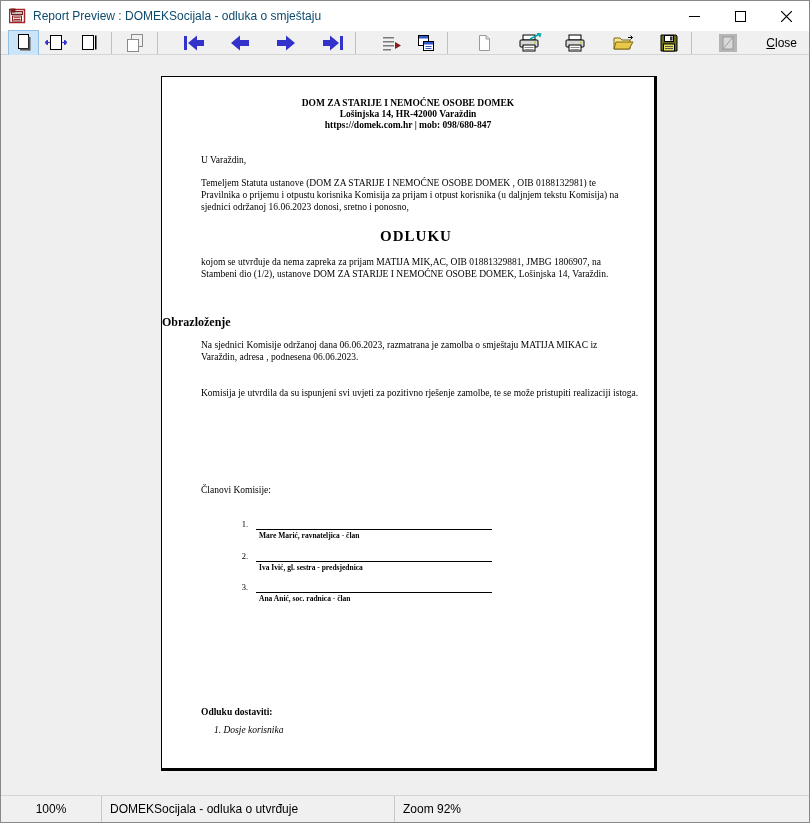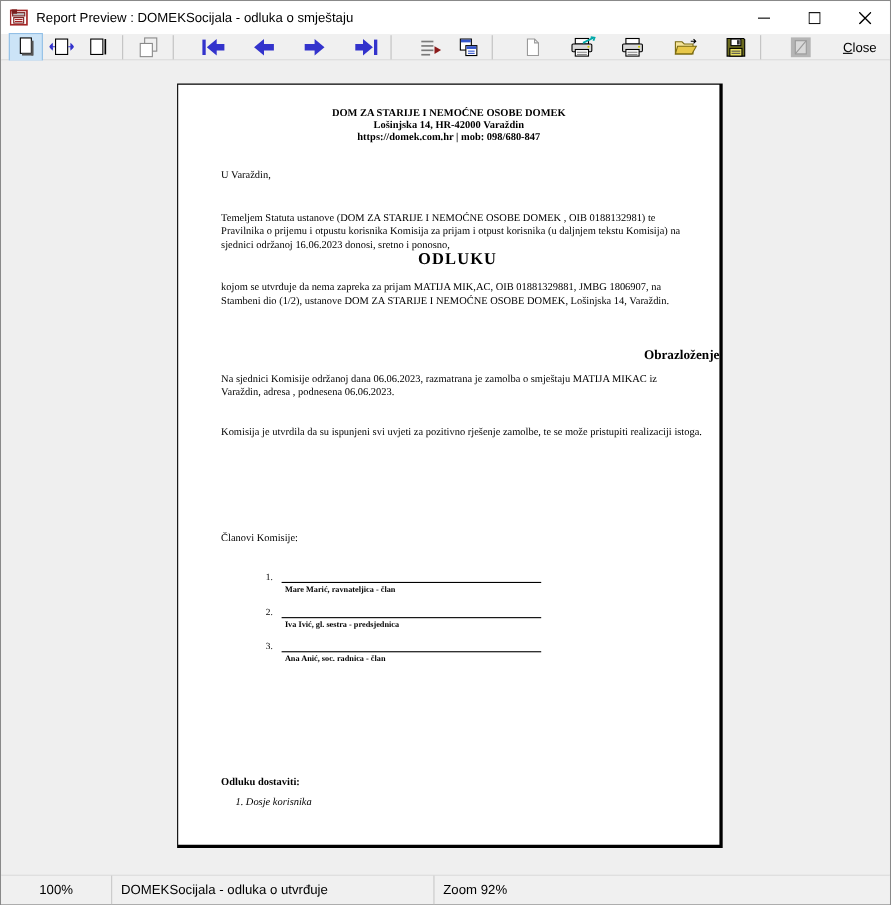--- a/index.html
+++ b/index.html
@@ -3,21 +3,21 @@
 <meta charset="utf-8">
 <style>
   * { box-sizing: border-box; margin: 0; padding: 0; }
   html,body { width:810px; height:823px; }
   body { font-family:"Liberation Sans","DejaVu Sans",sans-serif; background:#f0f0f0; }
   .window { width:810px; height:823px; border:1px solid #898989; display:flex; flex-direction:column; background:#f0f0f0; }
 
   
   .titlebar { height:30px; background:#ffffff; display:flex; align-items:center; flex:0 0 auto; }
   .title-icon { width:17px; height:16px; margin:0 7px 0 8px; flex:0 0 auto; }
-  .title-text { font-size:12px; color:#000000; white-space:nowrap; flex:1 1 auto; }
+  .title-text { font-size:12px; color:#0c4a6e; white-space:nowrap; flex:1 1 auto; }
   .win-controls { display:flex; height:100%; flex:0 0 auto; }
   .win-btn { width:46px; height:100%; display:flex; align-items:center; justify-content:center; }
   .win-btn svg { display:block; }
 
   
   .toolbar { height:24px; background:#f0f0f0; border-bottom:1px solid #d5d5d5; display:flex; align-items:center; padding-left:6px; flex:0 0 auto; }
   .tb-btn { width:32px; height:26px; display:flex; align-items:center; justify-content:center; border:1px solid transparent; margin:0 1px; }
   .tb-btn.selected { background:#cce4f7; border-color:#92bfe6; }
   .tb-sep { width:1px; height:22px; background:#c0c0c0; margin:0 6px; }
   .tb-gap { width:14px; }
@@ -25,24 +25,24 @@
   .close-btn .u { text-decoration:underline; }
 
   
   .preview { flex:1 1 auto; position:relative; background:#efefef; overflow:hidden; }
   .page { position:absolute; left:160px; top:21px; width:496px; height:695px; background:#ffffff;
           border:1px solid #000; border-right-width:3px; border-bottom-width:3px;
           font-family:"Liberation Serif","DejaVu Serif",serif; color:#000; }
   .doc-abs { position:absolute; }
   .doc-header { left:0; top:21px; width:100%; text-align:center; font-weight:bold; font-size:9.5px; line-height:11px; }
   .doc-place { left:39px; top:78px; font-size:9.5px; }
-  .doc-intro { left:39px; top:116px; width:424px; font-size:9.5px; line-height:12px; }
+  .doc-intro { left:39px; top:100px; width:424px; font-size:9.5px; line-height:12px; }
   .doc-odluku { left:0; top:151px; width:100%; text-align:center; font-size:15px; font-weight:bold; letter-spacing:1px;padding-left:16px; }
   .doc-decision { left:39px; top:179px; width:424px; font-size:9.5px; line-height:12px; }
-  .doc-obraz { left:0; top:238px; width:100%; text-align:right; font-size:12px; font-weight:bold; }
+  .doc-obraz { left:0; top:238px; width:100%; text-align:left; font-size:12px; font-weight:bold; }
   .doc-exp1 { left:39px; top:262px; width:424px; font-size:9.5px; line-height:12px; }
   .doc-exp2 { left:39px; top:310px; width:438px; font-size:9.5px; line-height:12px; }
   .doc-members-label { left:39px; top:408px; font-size:9.5px; }
   .sig-row { position:absolute; left:74px; width:270px; }
   .sig-row .num { position:absolute; left:0; top:-10px; width:12px; text-align:right; font-size:8.5px; }
   .sig-row .line { position:absolute; left:20px; top:0; width:236px; border-bottom:1px solid #000; }
   .sig-row .label { position:absolute; left:23px; top:2px; font-size:7.5px; white-space:nowrap;font-weight:bold; }
   .sig-1 { top:452px; } .sig-2 { top:484px; } .sig-3 { top:515px; }
   .doc-dostaviti { left:39px; top:630px; font-size:9.5px; font-weight:bold; }
   .doc-dosje { left:52px; top:648px; font-size:9.5px; font-style:italic; }

